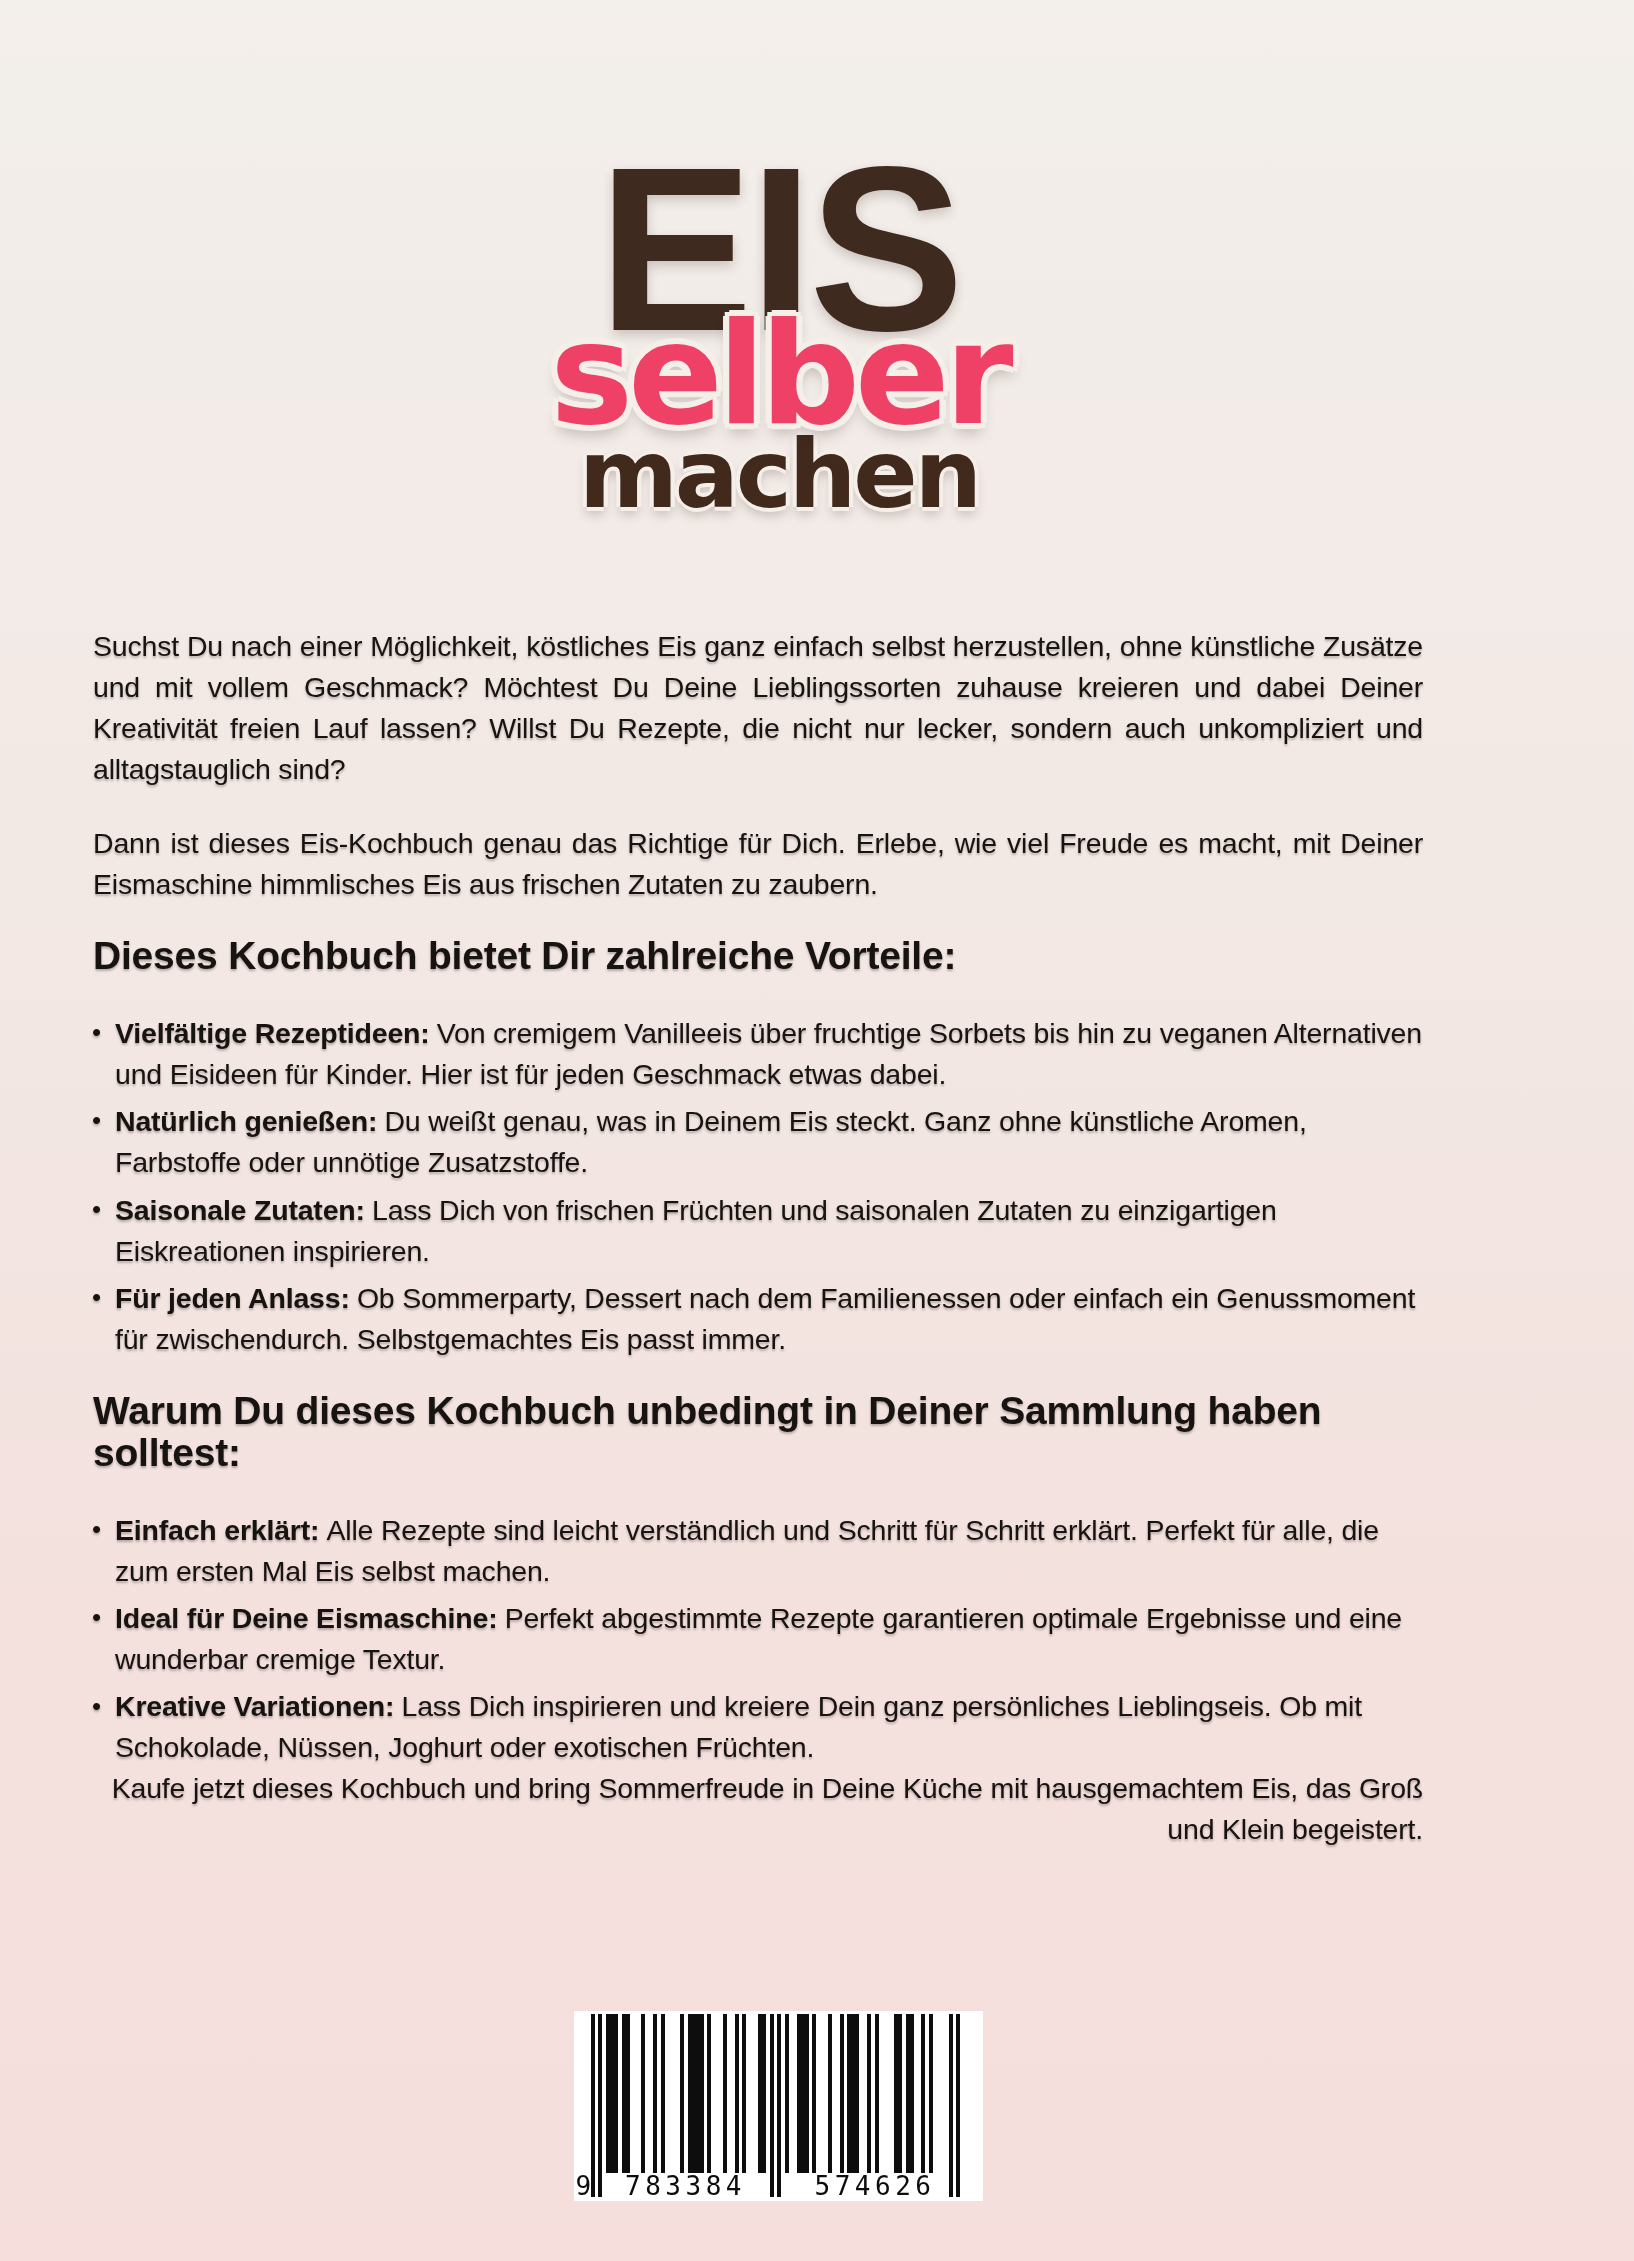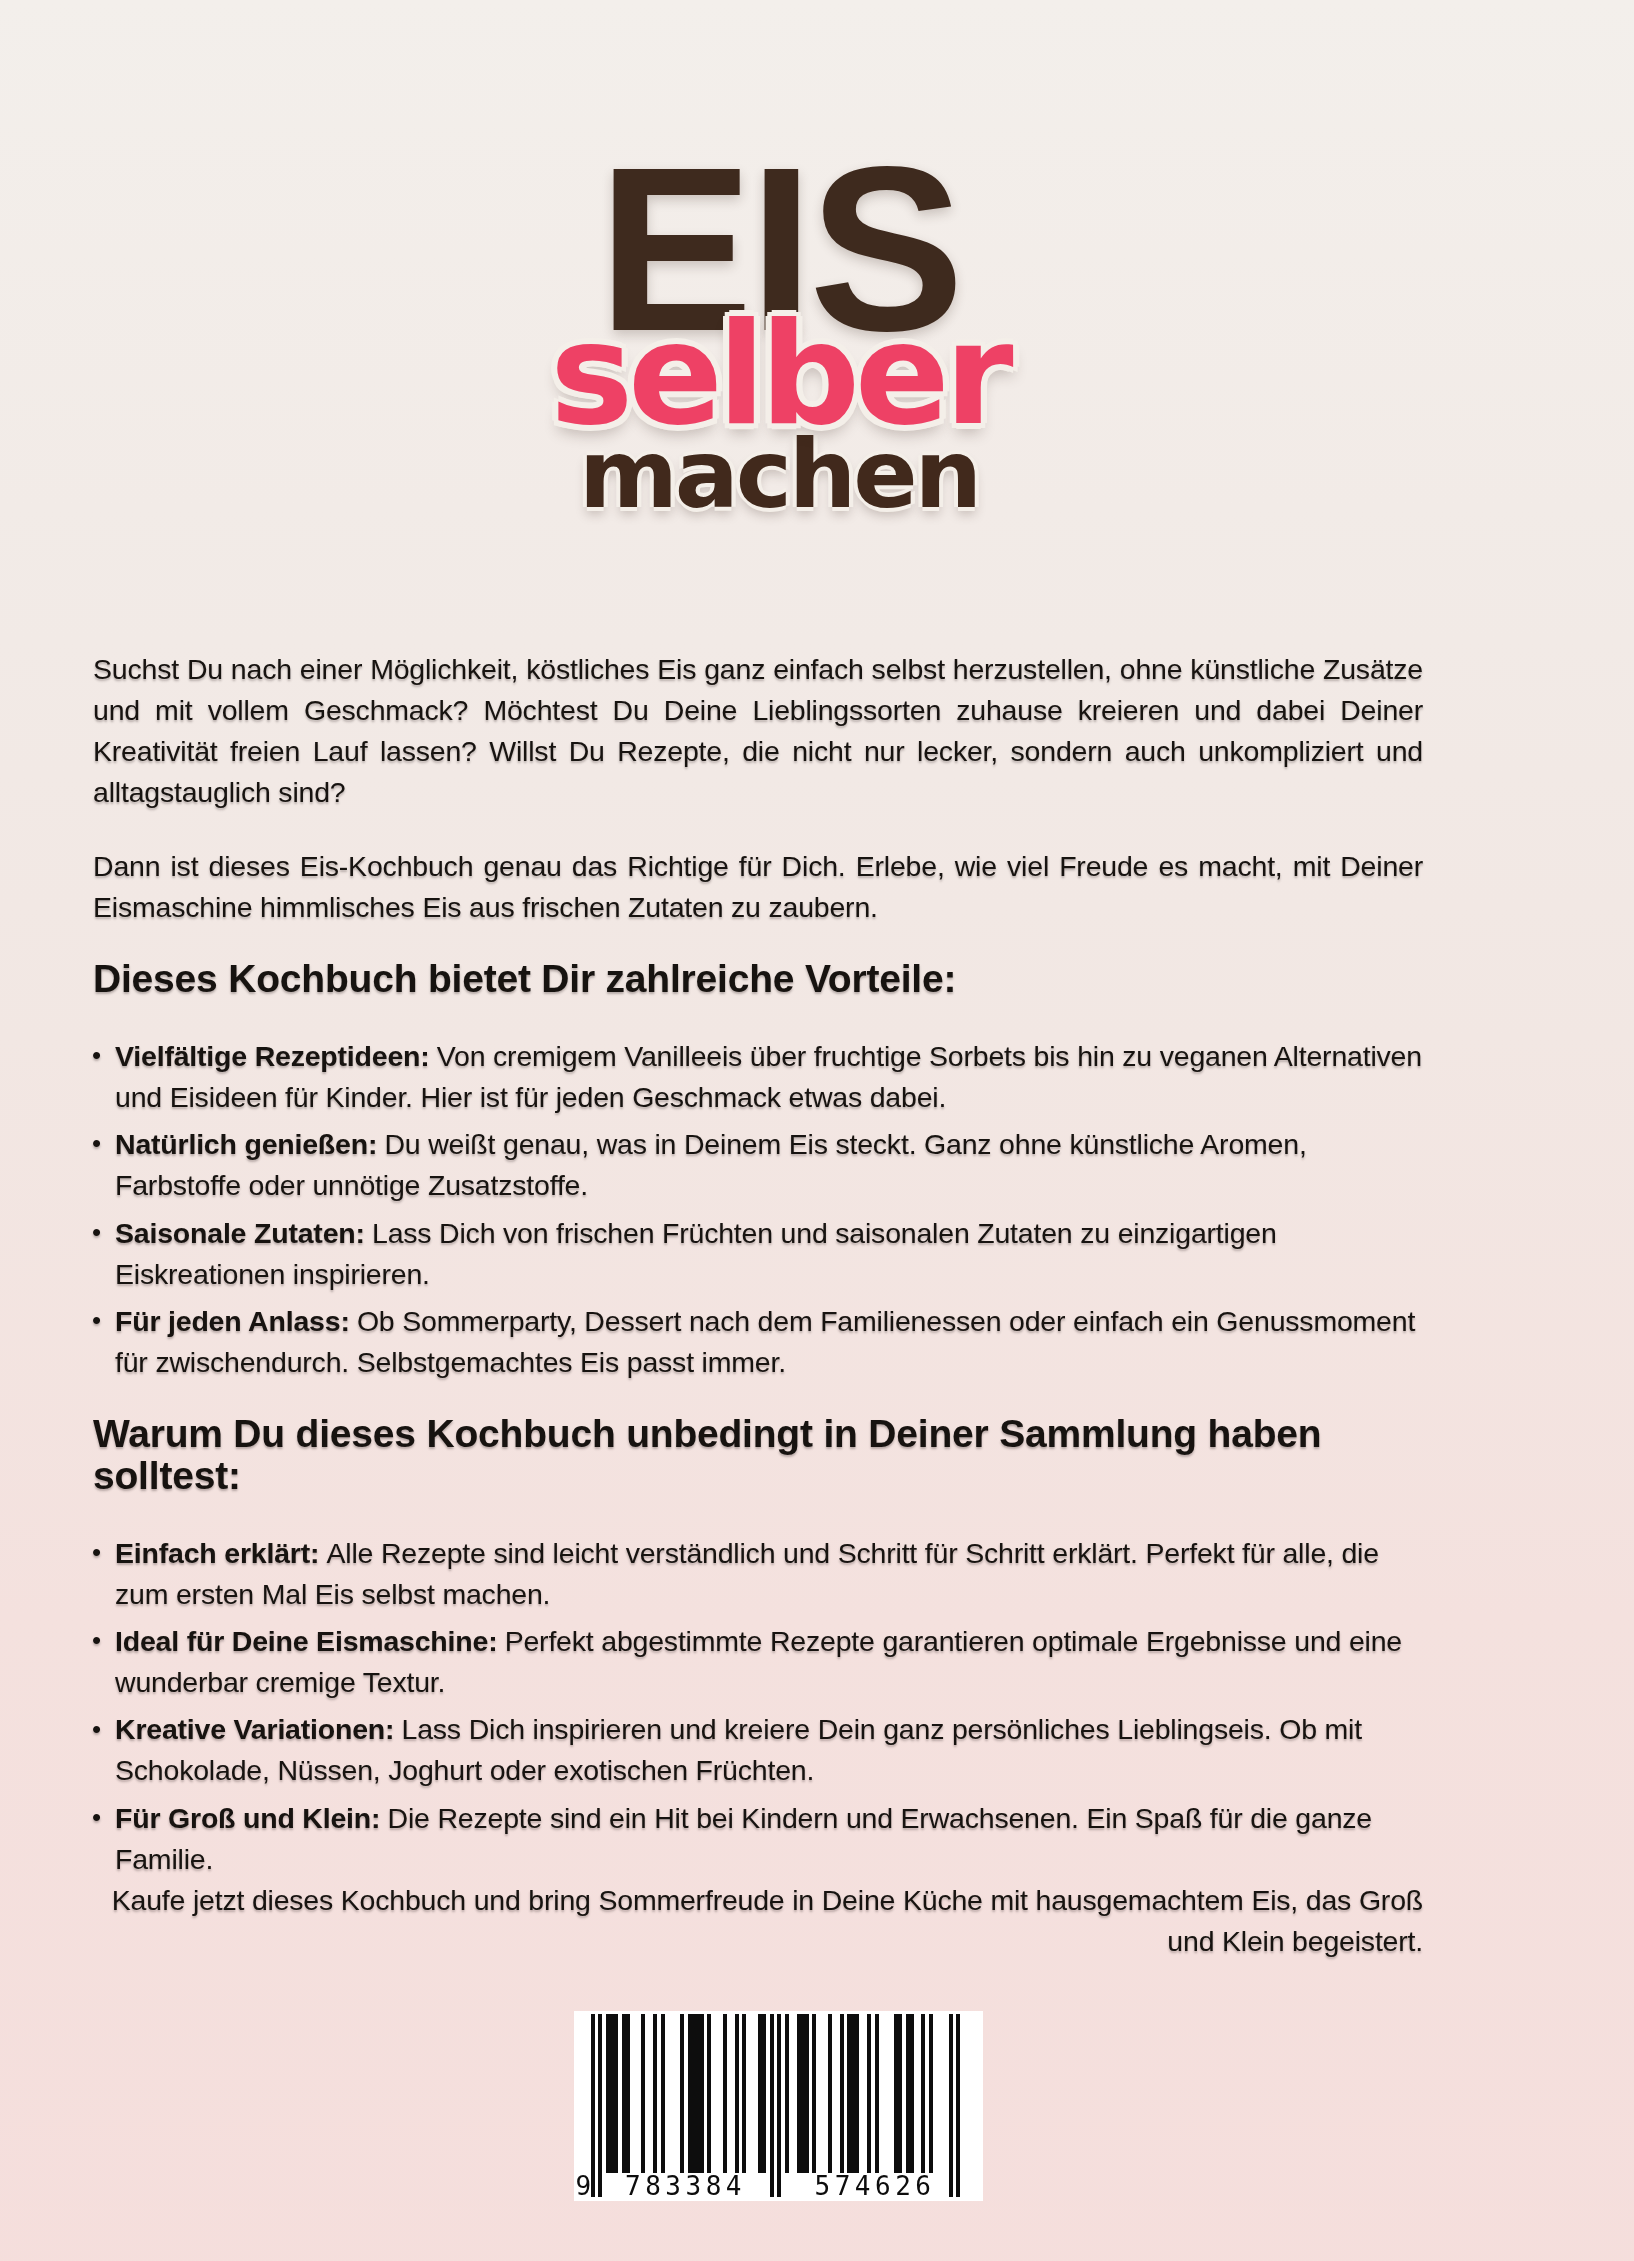--- a/index.html
+++ b/index.html
@@ -47,21 +47,21 @@
     font-weight:bold;
     font-size:95px;letter-spacing:-3.2px;
     color:#41291c;z-index:2;
     text-shadow:
       4.1px 0 0 #f4efe9,-4.1px 0 0 #f4efe9,0 4.1px 0 #f4efe9,0 -4.1px 0 #f4efe9,
       0 7.2px 11px rgba(60,40,30,.25);
   }
 
   
   .content{
-    position:absolute;left:93px;top:649px;width:1330px;
+    position:absolute;left:93px;top:626px;width:1330px;
     font-size:28.5px;line-height:41px;
     letter-spacing:-0.2px;
     text-shadow:0 1.8px 2.3px rgba(40,25,25,.30);
   }
   .content p{margin:0;}
   .para{text-align:justify;}
   .para + .para{margin-top:33px;}
   .heading{
     margin:30px 0 0 0;
     font-size:39px;line-height:42px;
@@ -145,23 +145,20 @@
     <ul class="bullets">
       <li>
         <span class="term">Einfach erklärt:</span><span class="desc">Alle Rezepte sind leicht verständlich und Schritt für Schritt erklärt. Perfekt für alle, die zum ersten Mal Eis selbst machen.</span>
       </li>
       <li>
         <span class="term">Ideal für Deine Eismaschine:</span><span class="desc">Perfekt abgestimmte Rezepte garantieren optimale Ergebnisse und eine wunderbar cremige Textur.</span>
       </li>
       <li>
         <span class="term">Kreative Variationen:</span><span class="desc">Lass Dich inspirieren und kreiere Dein ganz persönliches Lieblingseis. Ob mit Schokolade, Nüssen, Joghurt oder exotischen Früchten.</span>
       </li>
-      <li>
-        <span class="term">Für Groß und Klein:</span><span class="desc">Die Rezepte sind ein Hit bei Kindern und Erwachsenen. Ein Spaß für die ganze Familie.</span>
-      </li>
     </ul>
 
     <p class="closing">Kaufe jetzt dieses Kochbuch und bring Sommerfreude in Deine Küche mit hausgemachtem Eis, das Groß und Klein begeistert.</p>
 
   </main>
 
   <div class="barcode">
     <div class="bars" id="bars">
         <div class="module on tall" style="background: rgb(13, 13, 13);"></div>
         <div class="module tall"></div>

